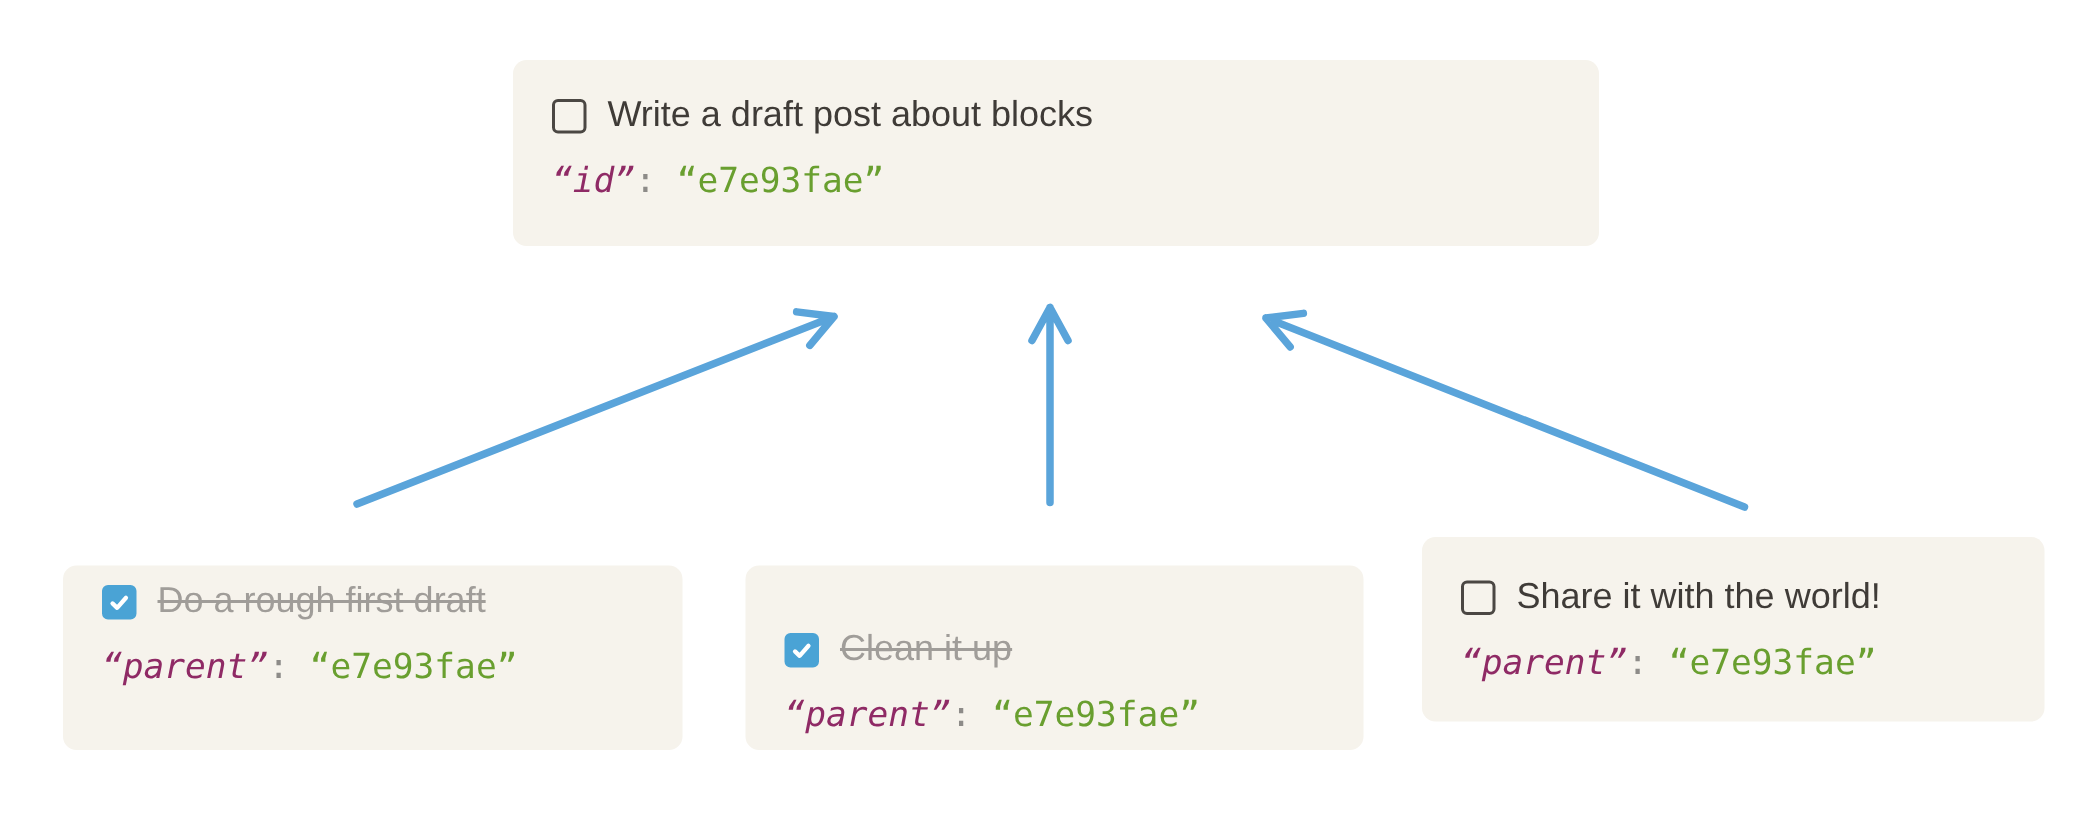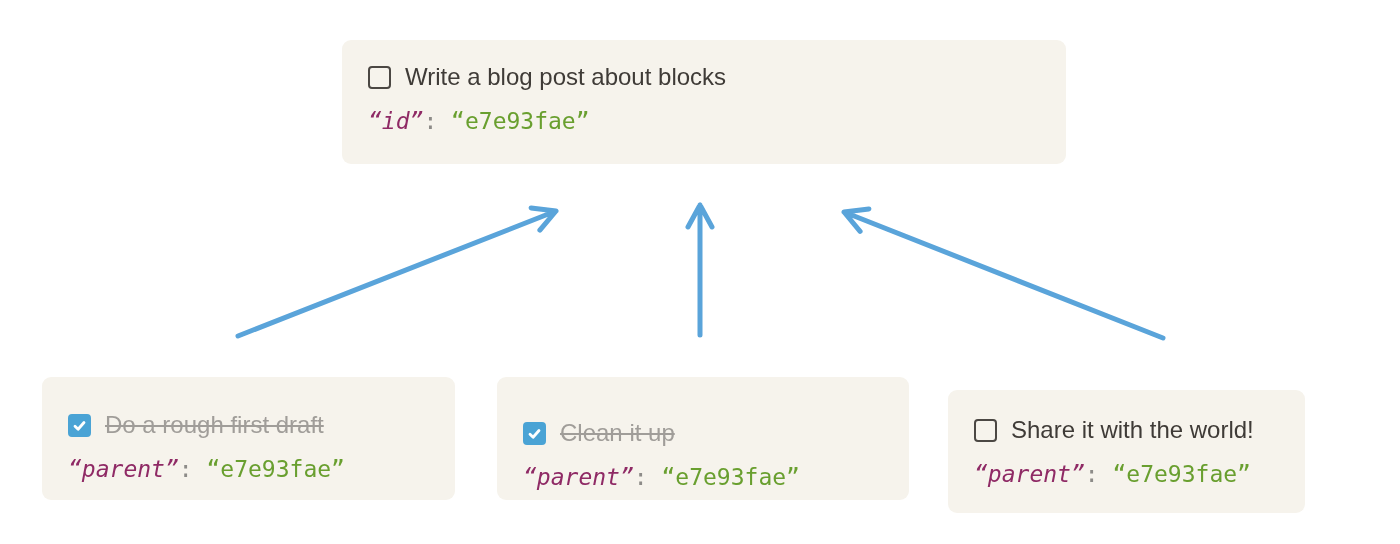--- a/index.html
+++ b/index.html
@@ -42,23 +42,23 @@
   .card {
     position: absolute;
     background: var(--card_bg);
     border-radius: 9px;
     padding: 23px 26px;
     display: flex;
     flex-direction: column;
     gap: 15px;
   }
   .card.parent-card  { left: 342px; top: 40px;  width: 724px; height: 124px; }
-  .card.child-1      { left: 42px;  top: 377px; width: 413px; height: 123px; padding-top: 34px; }
+  .card.child-1      { left: 42px;  top: 377px; width: 413px; height: 123px; padding-top: 10px; }
   .card.child-2      { left: 497px; top: 377px; width: 412px; height: 123px; padding-top: 42px; }
-  .card.child-3      { left: 948px; top: 390px; width: 357px; height: 123px; padding-top: 26px; }
+  .card.child-3      { left: 948px; top: 358px; width: 415px; height: 123px; padding-top: 26px; }
   .task-row {
     display: flex;
     align-items: center;
     gap: 14px;
     height: 28px;
   }
   .checkbox {
     flex: 0 0 auto;
     width: 23px; height: 23px;
     border: 2.5px solid var(--checkbox_border);
@@ -110,21 +110,21 @@
     <path d="M238 336 L556 211 M539.9 230.2 L556 211 L531.1 207.9"></path>
     <path d="M700 335 L700 205 M712 227 L700 205 L688 227"></path>
     <path d="M1163 338 L844 212 M868.9 208.9 L844 212 L860.1 231.3"></path>
   </svg>
 
   <div class="card parent-card">
     <div class="task-row">
       <span class="checkbox">
         
       </span>
-      <span class="task-label">Write a blog post about blocks</span>
+      <span class="task-label">Write a draft post about blocks</span>
     </div>
     <div class="code-row"><span class="code-key">“id”</span><span class="code-punct">: </span><span class="code-value">“e7e93fae”</span></div>
   </div>
 
   <div class="card child-1">
     <div class="task-row">
       <span class="checkbox checked">
         <svg viewBox="0 0 16 16">
           <path d="M3.2 8.8 L6.5 12 L12.8 4.8"></path>
         </svg>

